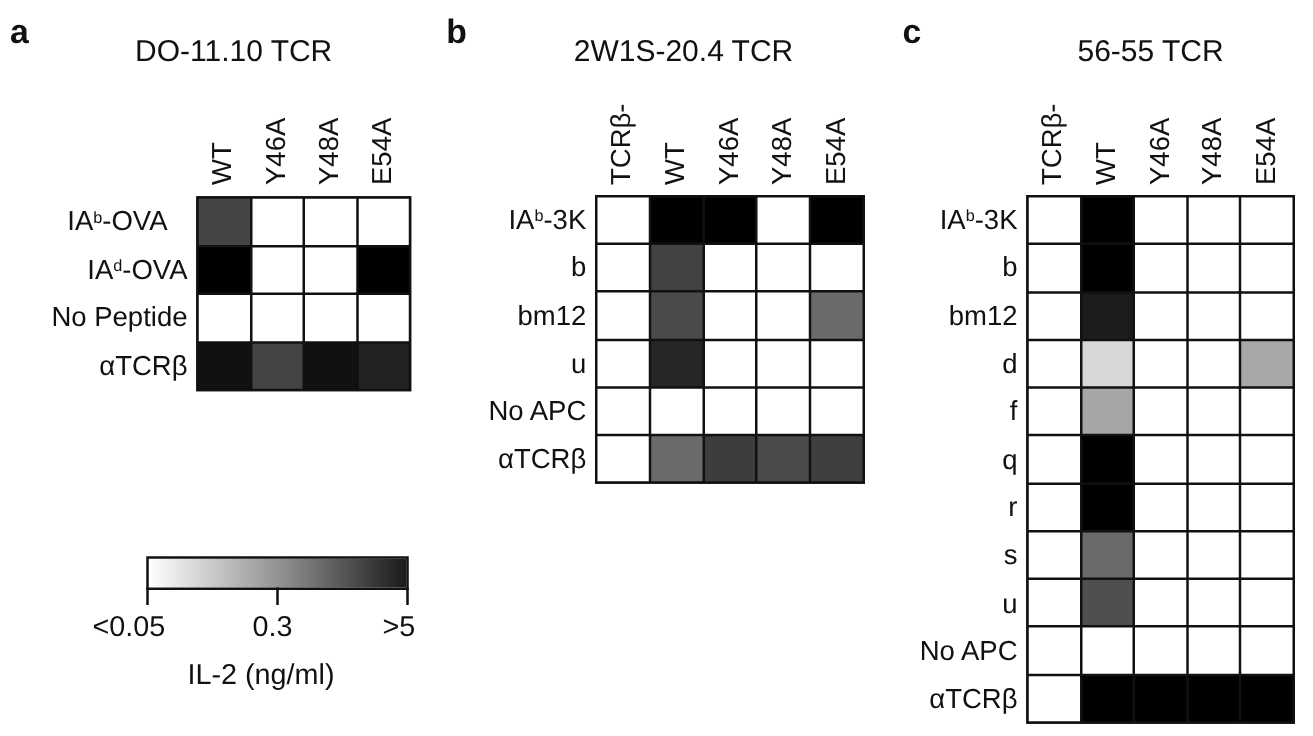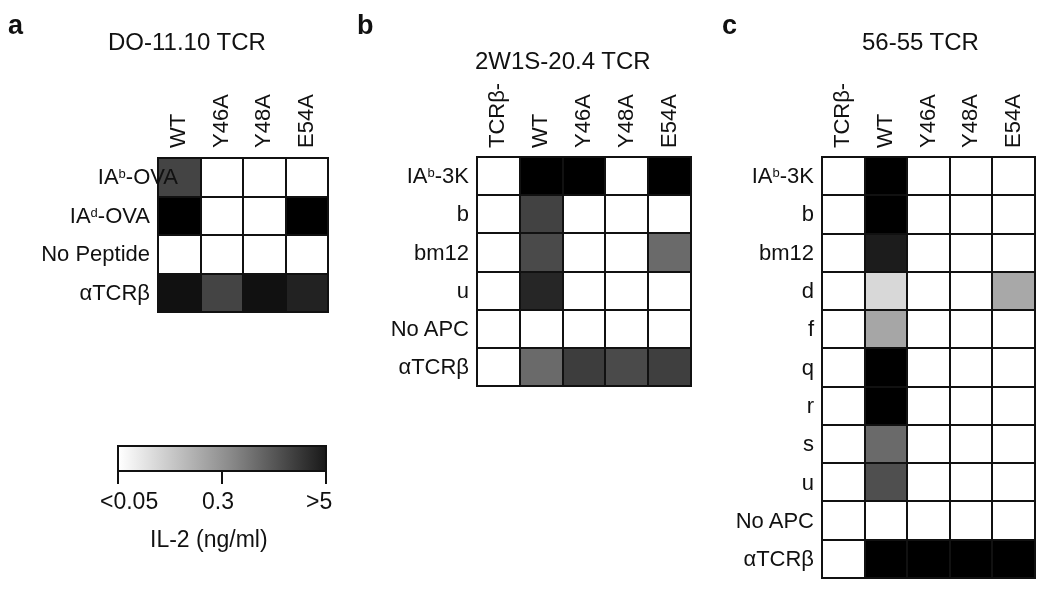--- a/index.html
+++ b/index.html
@@ -20,21 +20,21 @@
   .tick-label { position:absolute; font-size:23px; line-height:1; white-space:nowrap; }
   .cbar-title { position:absolute; font-size:23px; line-height:1; white-space:nowrap; }
 </style>
 </head>
 <body>
 
 <div class="panel-letter" style="left:8px;top:12px;">a</div>
 <div class="panel-title" style="left:108px;top:30px;">DO-11.10 TCR</div>
 
 <div class="panel-letter" style="left:357px;top:12px;">b</div>
-<div class="panel-title" style="left:475px;top:30px;margin-top:19px;">2W1S-20.4 TCR</div>
+<div class="panel-title" style="left:459px;top:30px;">2W1S-20.4 TCR</div>
 
 <div class="panel-letter" style="left:722px;top:12px;">c</div>
 <div class="panel-title" style="left:862px;top:30px;">56-55 TCR</div>
 
 <div id="panel-a">
     <div class="grid" style="left: 157px; top: 157px; width: 172px; height: 156px; grid-template-columns: repeat(4, 1fr); grid-template-rows: repeat(4, 1fr);">
       <div class="cell" style="background: rgb(68, 68, 68);"></div>
       <div class="cell" style="background: rgb(255, 255, 255);"></div>
       <div class="cell" style="background: rgb(255, 255, 255);"></div>
       <div class="cell" style="background: rgb(255, 255, 255);"></div>
@@ -48,21 +48,21 @@
       <div class="cell" style="background: rgb(255, 255, 255);"></div>
       <div class="cell" style="background: rgb(17, 17, 17);"></div>
       <div class="cell" style="background: rgb(68, 68, 68);"></div>
       <div class="cell" style="background: rgb(17, 17, 17);"></div>
       <div class="cell" style="background: rgb(34, 34, 34);"></div>
     </div>
     <div class="col-label" style="left: 189.25px; top: 126px;">WT</div>
     <div class="col-label" style="left: 231.75px; top: 126px;">Y46A</div>
     <div class="col-label" style="left: 274.25px; top: 126px;">Y48A</div>
     <div class="col-label" style="left: 316.75px; top: 126px;">E54A</div>
-    <div class="row-label" style="right: 872px; top: 166.25px; text-align: center;"><span>IA</span><sup>b</sup><span>-OVA</span></div>
+    <div class="row-label" style="right: 916px; top: 166.25px; text-align: center;"><span>IA</span><sup>b</sup><span>-OVA</span></div>
     <div class="row-label" style="right: 900px; top: 204.75px;"><span>IA</span><sup>d</sup><span>-OVA</span></div>
     <div class="row-label" style="right: 900px; top: 243.25px;"><span>No Peptide</span></div>
     <div class="row-label" style="right: 900px; top: 281.75px;"><span>αTCRβ</span></div>
   </div>
 <div id="panel-b">
     <div class="grid" style="left: 476px; top: 156px; width: 216px; height: 231px; grid-template-columns: repeat(5, 1fr); grid-template-rows: repeat(6, 1fr);">
       <div class="cell" style="background: rgb(255, 255, 255);"></div>
       <div class="cell" style="background: rgb(0, 0, 0);"></div>
       <div class="cell" style="background: rgb(0, 0, 0);"></div>
       <div class="cell" style="background: rgb(255, 255, 255);"></div>
@@ -178,16 +178,16 @@
     <div class="row-label" style="right: 236px; top: 433.25px;"><span>s</span></div>
     <div class="row-label" style="right: 236px; top: 471.55px;"><span>u</span></div>
     <div class="row-label" style="right: 236px; top: 509.85px;"><span>No APC</span></div>
     <div class="row-label" style="right: 236px; top: 548.15px;"><span>αTCRβ</span></div>
   </div>
 
 <div class="cbar"></div>
 <div class="tick" style="left:117px;top:470px;height:14px;"></div>
 <div class="tick" style="left:221px;top:470px;height:14px;"></div>
 <div class="tick" style="left:325px;top:470px;height:14px;"></div>
-<div class="tick-label" style="left:100px;top:490px;">&lt;0.05</div>
+<div class="tick-label" style="left:74px;top:490px;">&lt;0.05</div>
 <div class="tick-label" style="left:202px;top:490px;">0.3</div>
 <div class="tick-label" style="left:306px;top:490px;">&gt;5</div>
 <div class="cbar-title" style="left:150px;top:528px;">IL-2 (ng/ml)</div>
 
 </body></html>

